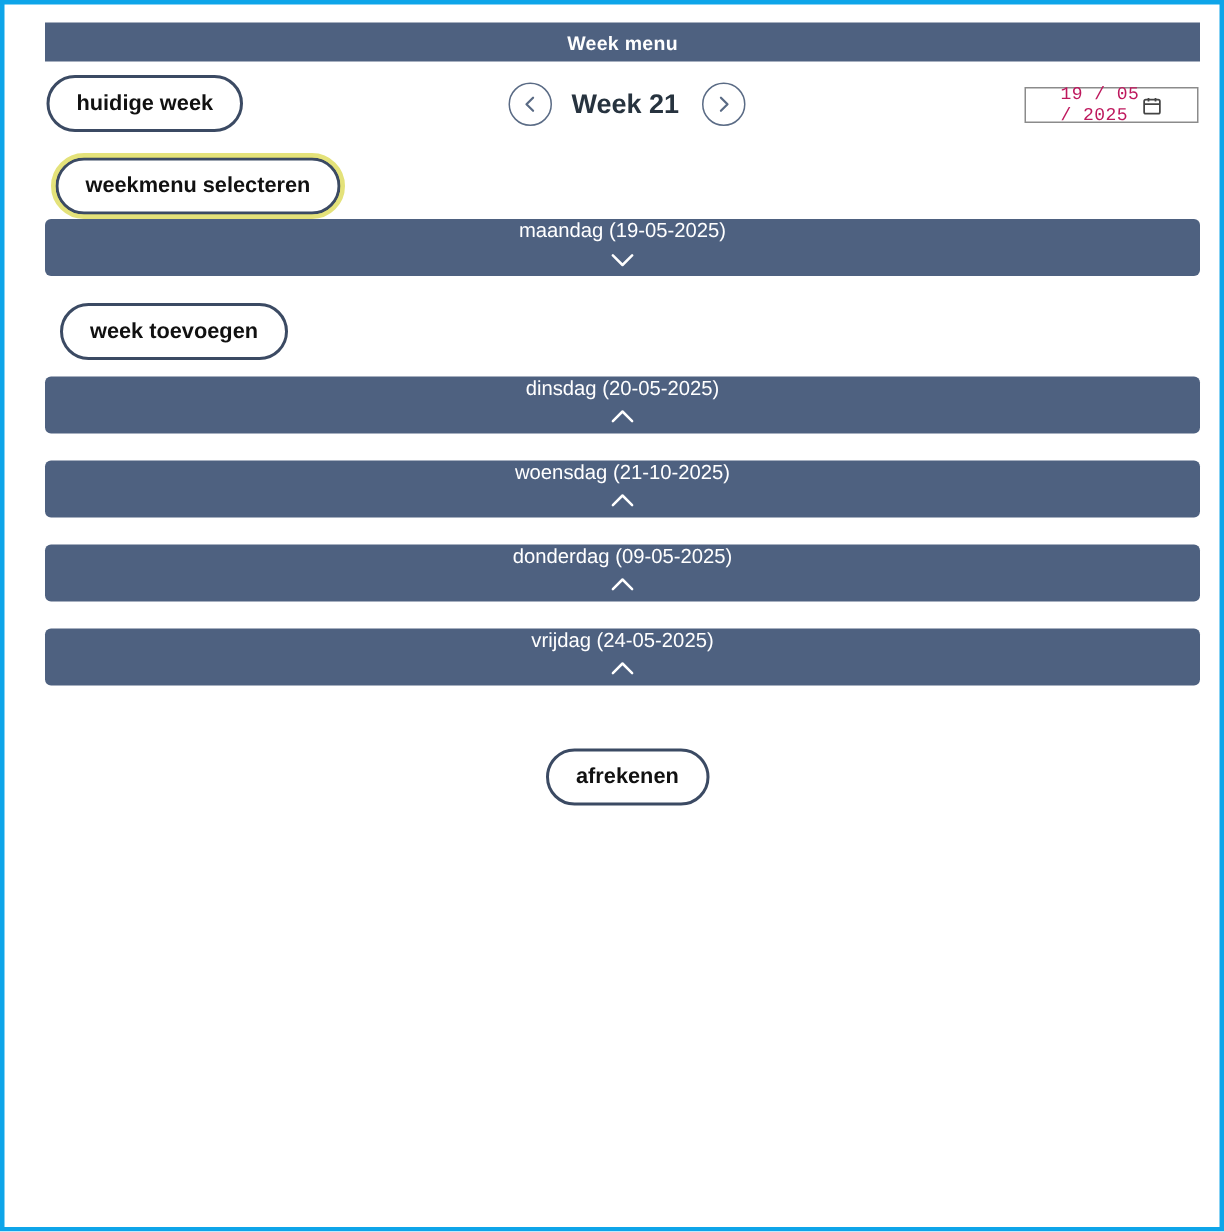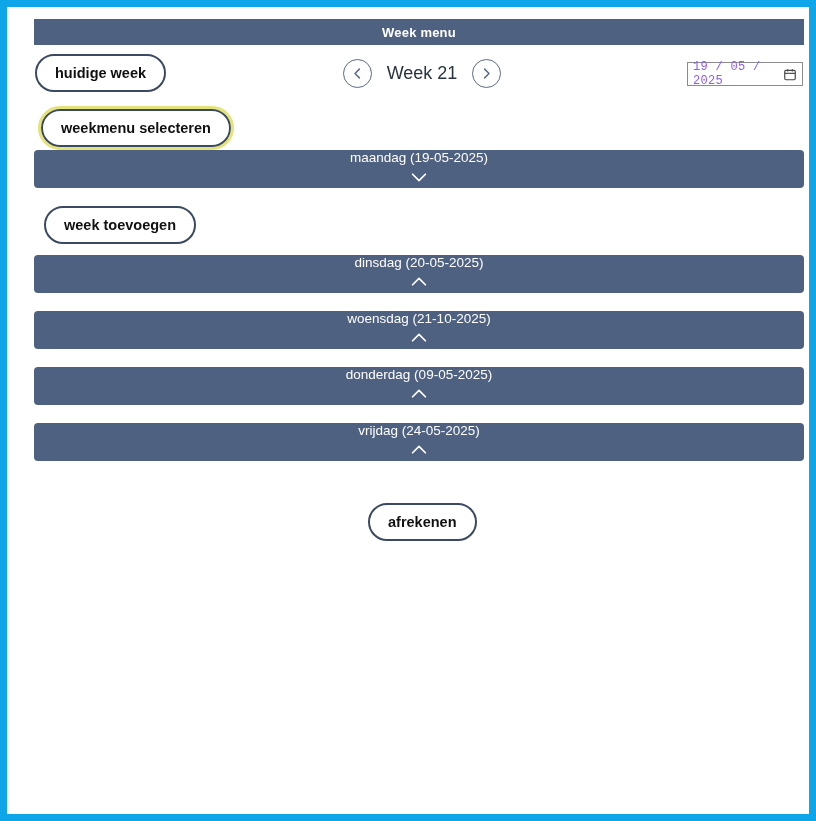--- a/index.html
+++ b/index.html
@@ -12,21 +12,21 @@
     background: #ffffff;
     font-family: "Liberation Sans", sans-serif;
     color: #1d1d1d;
     overflow: hidden;
   }
   .page {
     position: relative;
     width: 816px;
     height: 821px;
     box-sizing: border-box;
-    border: 7px solid #0ea5e9;
+    border: 3px solid #0ea5e9;
     background: #ffffff;
   }
 
   
   .week-header {
     position: absolute;
     left: 27px;
     top: 12px;
     width: 770px;
     height: 26px;
@@ -89,40 +89,40 @@
     display: flex;
     align-items: center;
     justify-content: center;
     cursor: pointer;
     box-sizing: border-box;
   }
   .circle-btn svg { display: block; }
   .week-label {
     font-size: 18px;
     color: #27333f;
-    font-weight: normal;
+    font-weight: bold;
     min-width: 74px;
-    text-align: center;
+    text-align: left;
   }
 
   .date-field {
     position: absolute;
     right: 20px;
     top: 11px;
     width: 116px;
     height: 24px;
     box-sizing: border-box;
     border: 1px solid #8b8b8b;
     background: #ffffff;
     display: flex;
     align-items: center;
-    padding: 0 5px;
+    padding: 0 23px;
     font-family: "Liberation Mono", monospace;
     font-size: 12px;
-    color: #8b5cf6;
+    color: #be185d;
     letter-spacing: 0.3px;
     cursor: pointer;
   }
   .date-field .dtext { flex: 1; }
   .cal-icon { width: 14px; height: 15px; }
 
   
   #select-weekmenu-btn {
     position: absolute;
     left: 34px;

